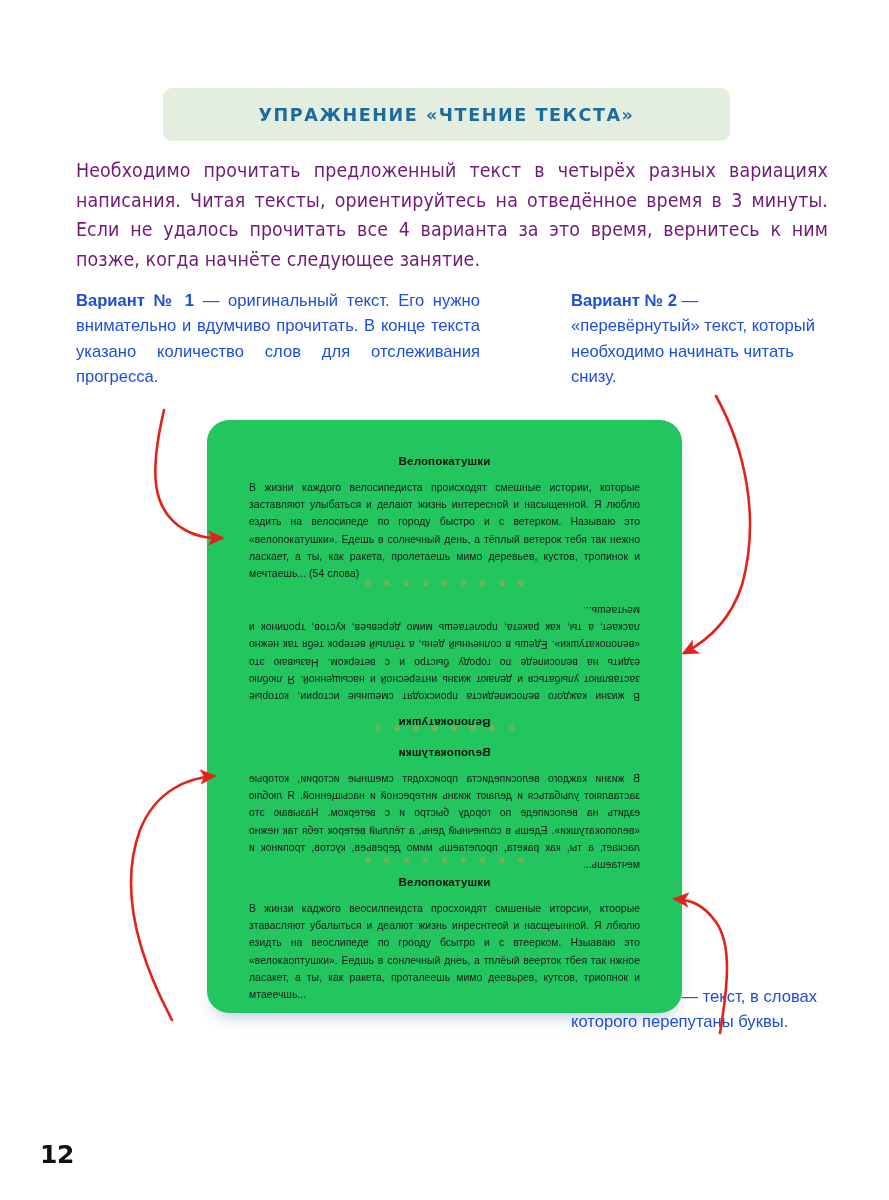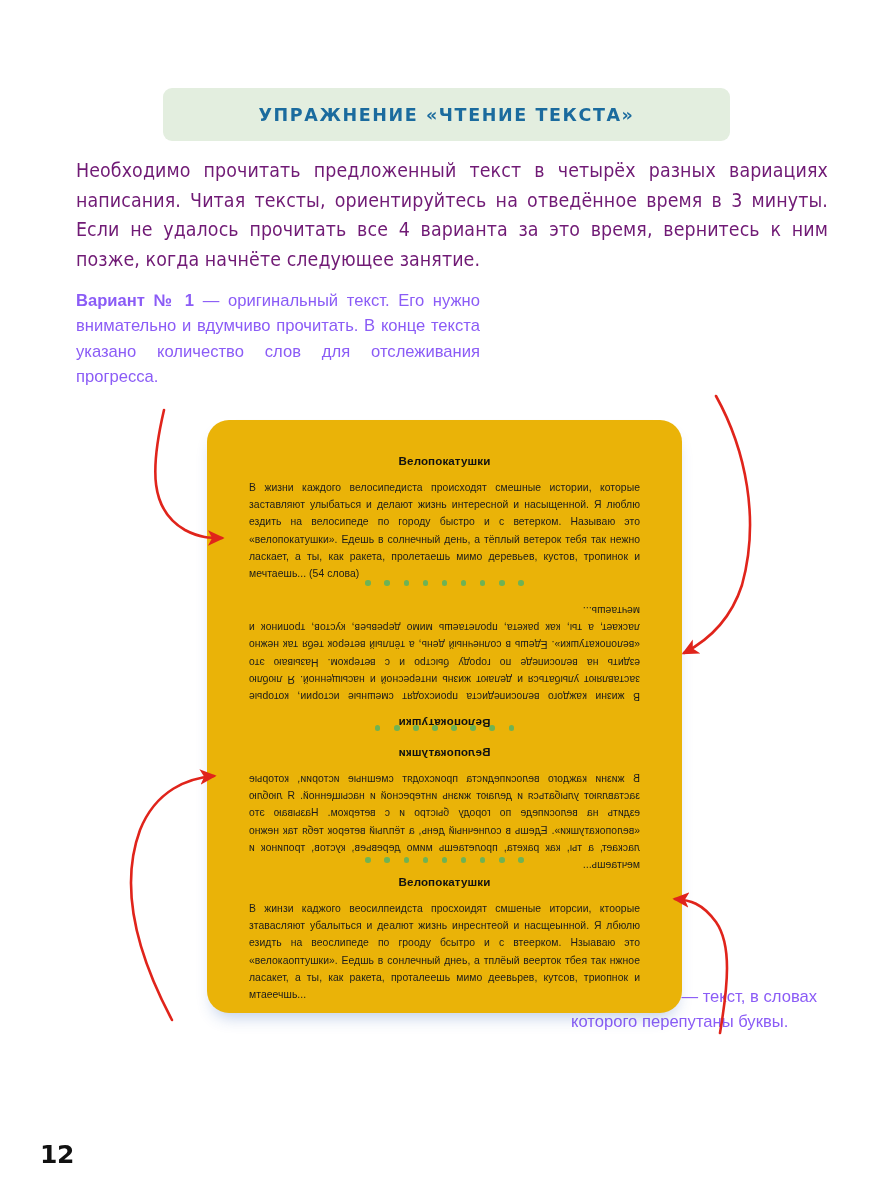--- a/index.html
+++ b/index.html
@@ -58,39 +58,39 @@
     color: #701a75;
     letter-spacing: 0.1px;
   }
   .intro > span { display: inline; }
 
   
   .caption {
     position: absolute;
     font-size: 16.6px;
     line-height: 25.4px;
-    color: #8b5cf6;
+    color: #1d4ed8;
     text-align: justify;
     text-justify: inter-word;
   }
   .caption b { font-weight: bold; }
 
   #cap1 { left: 76px; top: 288px; width: 404px; }
   #cap2 { left: 571px; top: 288px; width: 260px; text-align: left; }
   #cap3 { left: 76px; top: 1038px; width: 404px; }
   #cap4 { left: 571px; top: 984px; width: 260px; text-align: left; }
 
   
   .card {
     position: absolute;
     left: 207px;
     top: 420px;
     width: 475px;
     height: 593px;
-    background: #eab308;
+    background: #22c55e;
     border-radius: 22px;
     box-shadow: 0 10px 16px -6px rgba(40, 90, 180, 0.30);
     overflow: hidden;
   }
   .card-inner {
     position: absolute;
     left: 0; top: 0;
     width: 475px;
     height: 593px;
     padding: 0;
@@ -175,20 +175,23 @@
     <div class="banner-title">УПРАЖНЕНИЕ «ЧТЕНИЕ ТЕКСТА»</div>
   </div>
 
   <div class="intro">
     <span>Необходимо прочитать предложенный текст в четырёх разных вариациях написания. Читая тексты, ориентируйтесь на отведённое время в 3 минуты. Если не удалось прочитать все 4 варианта за это время, вернитесь к ним позже, когда начнёте следующее занятие.</span>
   </div>
 
   <div class="caption" id="cap1">
     <b>Вариант № 1</b><span> — оригинальный текст. Его нужно внимательно и вдумчиво прочитать. В конце текста указано количество слов для отслеживания прогресса.</span>
   </div>
+  <div class="caption" id="cap2">
+    <b>Вариант № 2</b><span> — «перевёрнутый» текст, который необходимо начинать читать снизу.</span>
+  </div>
   <div class="caption" id="cap4">
     <b>Вариант № 4</b><span> — текст, в словах которого перепутаны буквы.</span>
   </div>
 
   <div class="card">
     <div class="card-inner">
 
       <div class="block" id="blk1">
         <div class="block-title">Велопокатушки</div>
         <div class="block-body">В жизни каждого велосипедиста происходят смешные истории, которые заставляют улыбаться и делают жизнь интересной и насыщенной. Я люблю ездить на велосипеде по городу быстро и с ветерком. Называю это «велопокатушки». Едешь в солнечный день, а тёплый ветерок тебя так нежно ласкает, а ты, как ракета, пролетаешь мимо деревьев, кустов, тропинок и мечтаешь... (54 слова)</div>

